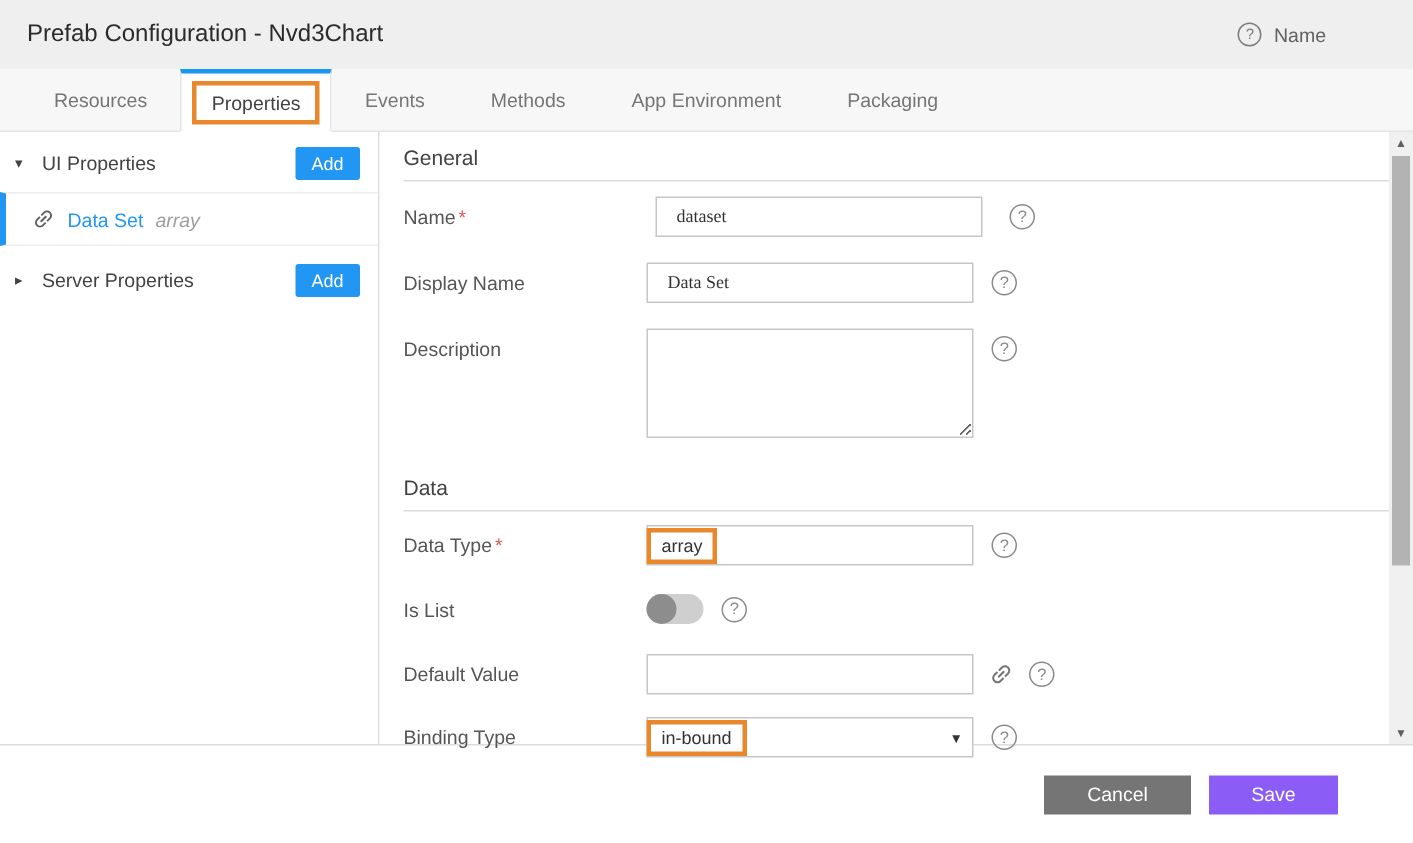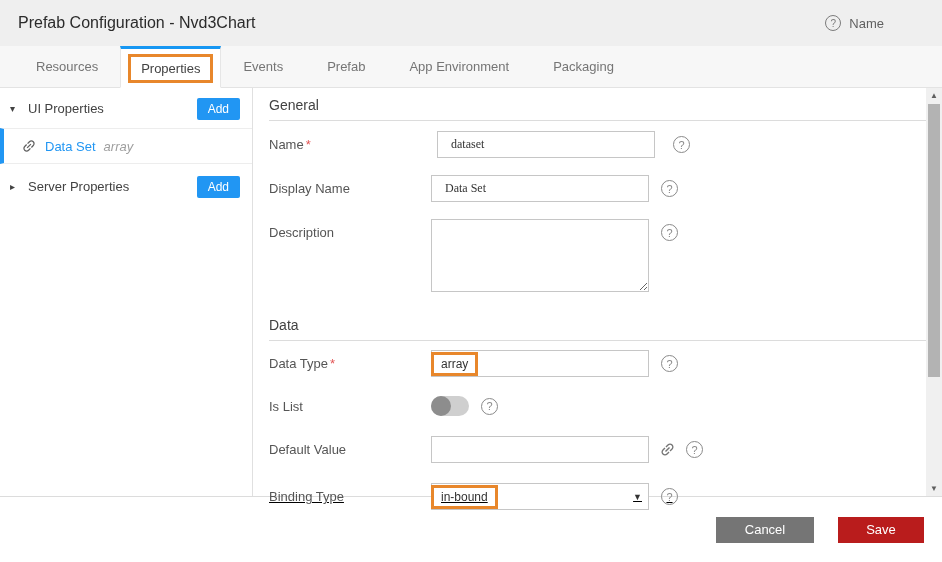--- a/index.html
+++ b/index.html
@@ -50,34 +50,34 @@
   .toggle .knob { position:absolute; left:0; top:0; width:20px; height:20px; border-radius:50%; background:#8d8d8d; }
 
   .mt-name { margin-top:10px;gap:6px; }
   .mt-display { margin-top:17px; }
   .mt-desc { margin-top:17px; align-items:flex-start; }
   .mt-desc .row-label { padding-top:6px; }
   .mt-data-title { margin-top:16px; }
   .mt-datatype { margin-top:9px; }
   .mt-islist { margin-top:19px; }
   .mt-default { margin-top:20px; }
-  .mt-binding { margin-top:20px;text-decoration:underline; }
+  .mt-binding { margin-top:15px; }
 
   
   .scrollbar { position:absolute; right:0; top:0; bottom:0; width:16px; background:#f0f0f0; }
   .sb-arrow { position:absolute; left:0; width:16px; height:15px; display:flex; align-items:center; justify-content:center; font-size:8px; color:#5f5f5f; cursor:pointer; }
   .sb-up { top:0; }
   .sb-down { bottom:0; }
   .sb-thumb { position:absolute; left:2px; right:2px; top:16px; height:273px; background:#b3b3b3; cursor:grab; }
 
   
-  .footer { height:65px; display:flex; align-items:center; justify-content:flex-end; padding-right:18px; background:#fff; }
+  .footer { height:65px; display:flex; align-items:center; justify-content:flex-end; gap:12px; padding-right:50px; background:#fff; }
   .btn { height:26px; border:none; font-size:13px; font-family:"Liberation Sans",sans-serif; cursor:pointer; }
   .btn-cancel { width:98px; background:#757575; color:#fff; }
-  .btn-save { width:86px; background:#b91c1c; color:#fff; cursor:default;margin-left:24px; }
+  .btn-save { width:86px; background:#8b5cf6; color:#fff; cursor:default; }
 </style>
 </head>
 <body>
 
 <div class="titlebar">
   <div class="title">Prefab Configuration - Nvd3Chart</div>
   <div class="help">
     <span class="circle-q">?</span>
     <span>Name</span>
   </div>
@@ -87,21 +87,21 @@
   <div class="tab">
       <span>Resources</span>
     </div>
   <div class="tab active">
       <span class="tab-hl">Properties</span>
     </div>
   <div class="tab">
       <span>Events</span>
     </div>
   <div class="tab">
-      <span>Prefab</span>
+      <span>Methods</span>
     </div>
   <div class="tab">
       <span>App Environment</span>
     </div>
   <div class="tab">
       <span>Packaging</span>
     </div>
 </div>
 
 <div class="bodyarea">

